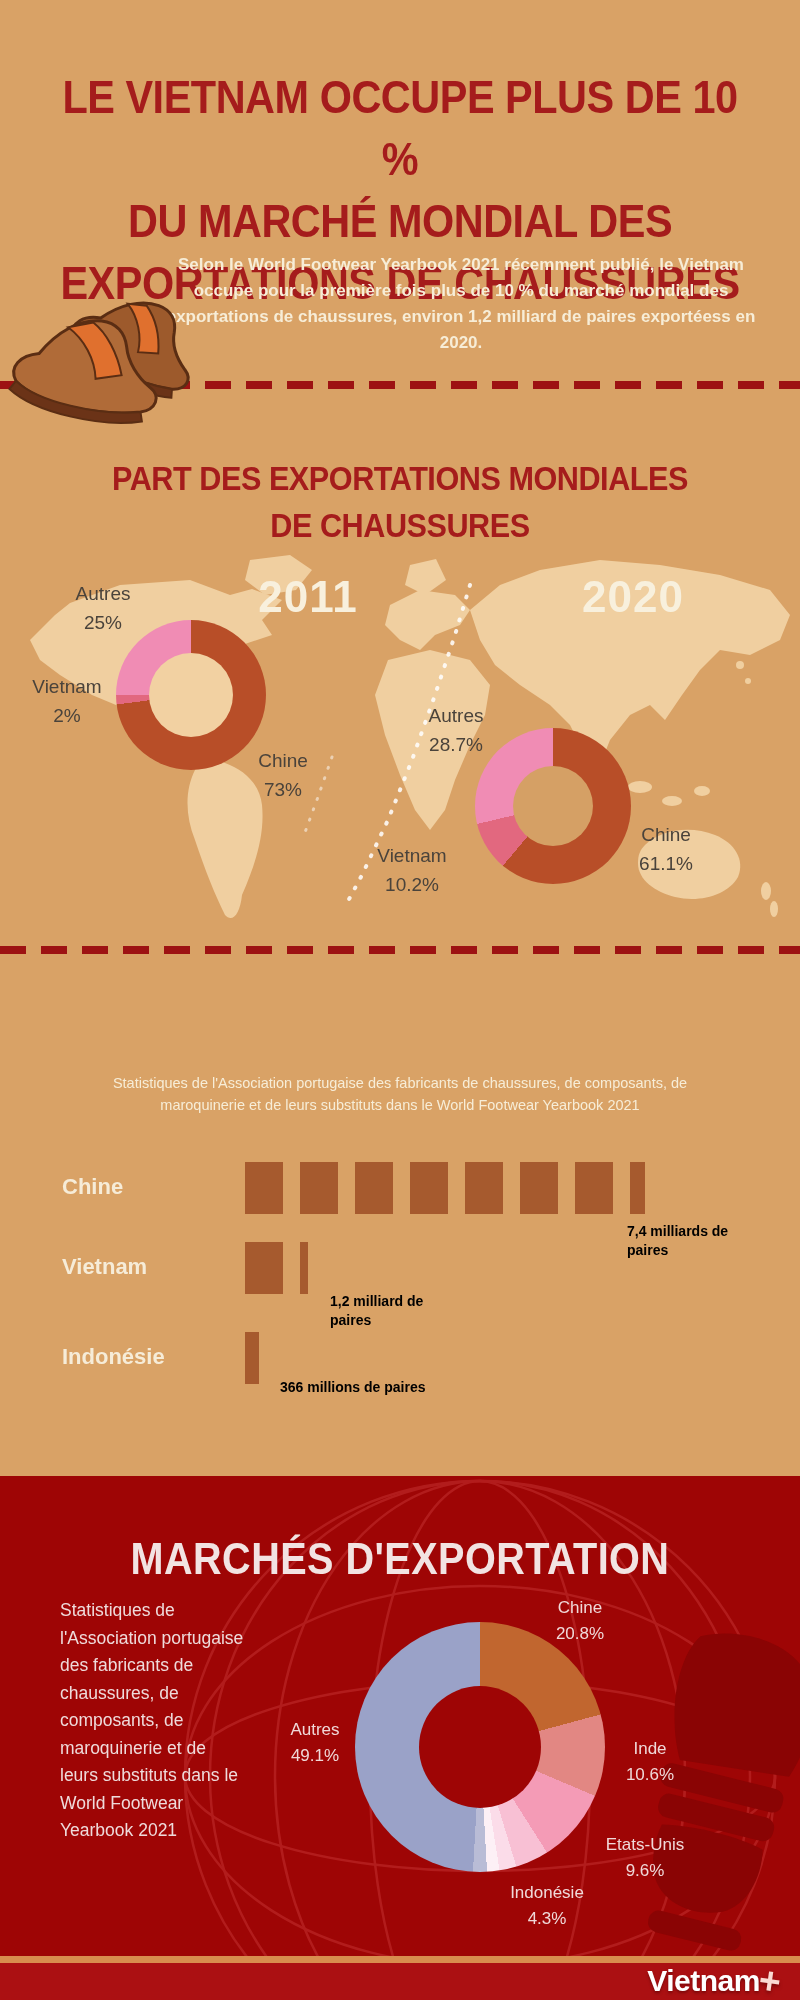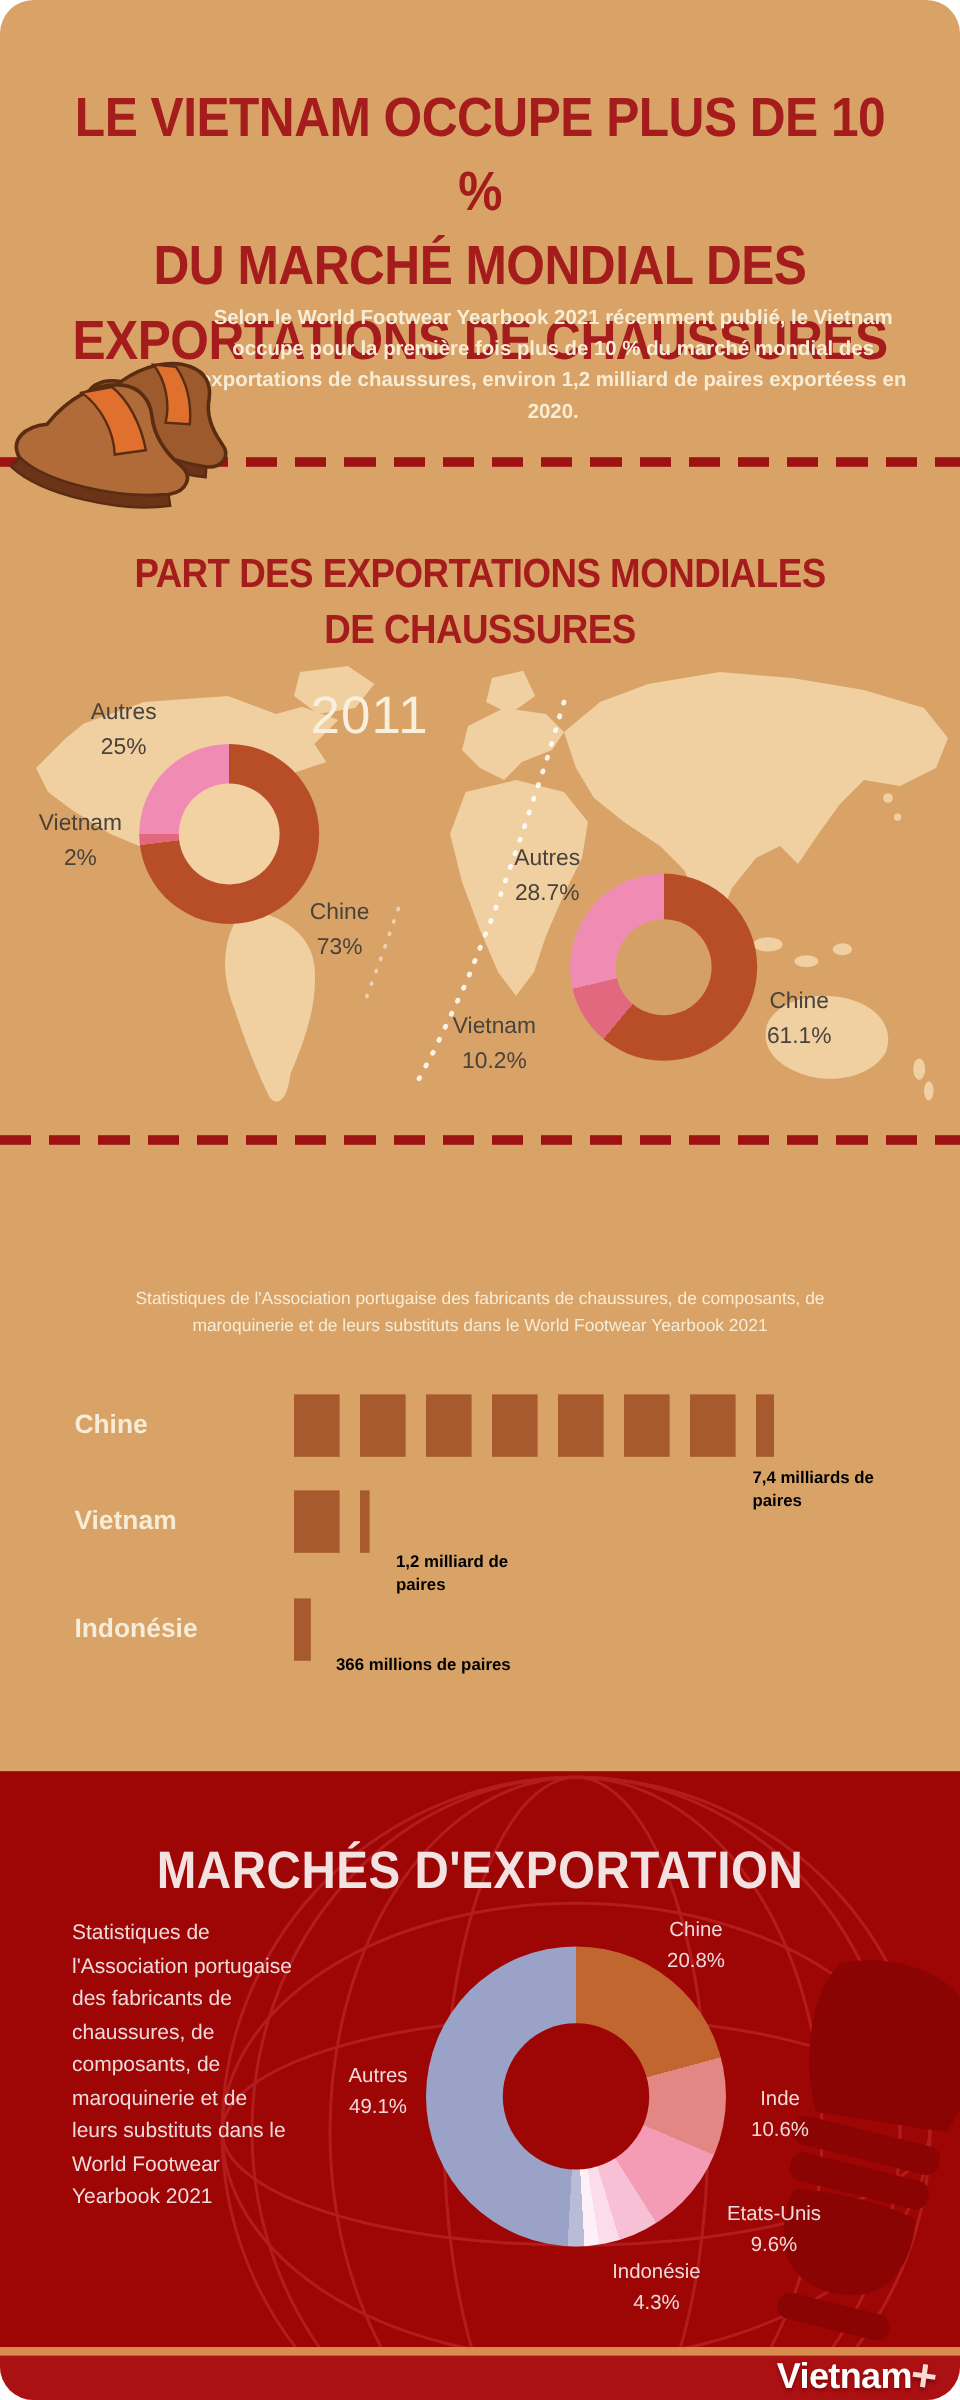--- a/index.html
+++ b/index.html
@@ -1,38 +1,37 @@
 <!DOCTYPE html>
 <html><head>
 <meta charset="utf-8">
 <style>
   html,body{margin:0;padding:0;}
   .page{
     position:relative; width:800px; height:2000px;
     background:#d9a266; overflow:hidden;
     font-family:"Liberation Sans", sans-serif;
-    border-radius:28px;
   }
   .abs{position:absolute;}
   .center{text-align:center;}
   .condensed{transform:scaleX(.9); transform-origin:50% 50%;}
 
   
   .h1{width:800px; color:#a51c1c; font-weight:bold; font-size:46px; line-height:62px; letter-spacing:-.5px;}
   .h2{width:800px; color:#a51c1c; font-weight:bold; font-size:34px; line-height:47px; letter-spacing:-.5px;}
   .h3{width:800px; color:#a51c1c; font-weight:bold; font-size:26px; line-height:34px; letter-spacing:-.3px;}
   .intro{width:600px; color:#f7edd7; font-weight:bold; font-size:17px; line-height:26px;}
   .source{color:#f7edd7; font-size:14.5px; line-height:22px;}
 
   .divider{
     left:0; width:800px; height:8px;
     background:repeating-linear-gradient(90deg,#9d1212 0 26px,transparent 26px 41px);
   }
 
-  .year{width:150px; color:#f8f0dd; font-weight:normal; font-size:44px; letter-spacing:1px;}
+  .year{width:150px; color:#f8f0dd; font-weight:bold; font-size:44px; letter-spacing:1px;}
 
   .donut{border-radius:50%;}
   .donut .hole{position:absolute; inset:0; margin:auto; border-radius:50%;}
 
   .pielbl{color:#4a433b; font-size:19px; line-height:29px; text-align:center;}
   .pielbl3{color:#f0d9d9; font-size:17px; line-height:26px; text-align:center;}
 
   .bar-label{color:#f6ecd8; font-weight:bold; font-size:22px;}
   .bar-row{display:flex; gap:17px;}
   .bar-row .sq{width:38px; height:52px; flex:0 0 auto;}
@@ -105,20 +104,21 @@
       <circle cx="740" cy="120" r="4"></circle>
       <circle cx="748" cy="136" r="3"></circle>
       <circle cx="212" cy="205" r="3"></circle>
       <circle cx="228" cy="210" r="3"></circle>
     </g>
     <polyline points="470,40 455,90 435,150 412,215 388,275 362,330 347,358" fill="none" stroke="#ffffff" stroke-width="4" stroke-dasharray="1,11" stroke-linecap="round" opacity="0.85"></polyline>
     <polyline points="332,212 318,252 304,290" fill="none" stroke="#ffffff" stroke-width="3" stroke-dasharray="1,10" stroke-linecap="round" opacity="0.5"></polyline>
   </svg>
 
   <div class="abs year center" style="left:233px; top:572px;">2011</div>
+  <div class="abs year center" style="left:558px; top:572px;">2020</div>
 
   <div class="abs donut" style="left: 116px; top: 620px; width: 150px; height: 150px; background: conic-gradient(rgb(184, 78, 40) 0deg, rgb(184, 78, 40) 262.8deg, rgb(226, 104, 127) 262.8deg, rgb(226, 104, 127) 270deg, rgb(240, 140, 180) 270deg, rgb(240, 140, 180) 360deg);">
     <div class="hole" style="width: 84px; height: 84px; background: rgb(242, 209, 162);"></div>
   </div>
   <div class="abs pielbl" style="left:43px; top:579px; width:120px;">
     <div>Autres</div>
     <div>25%</div>
   </div>
   <div class="abs pielbl" style="left:7px; top:672px; width:120px;">
     <div>Vietnam</div>

